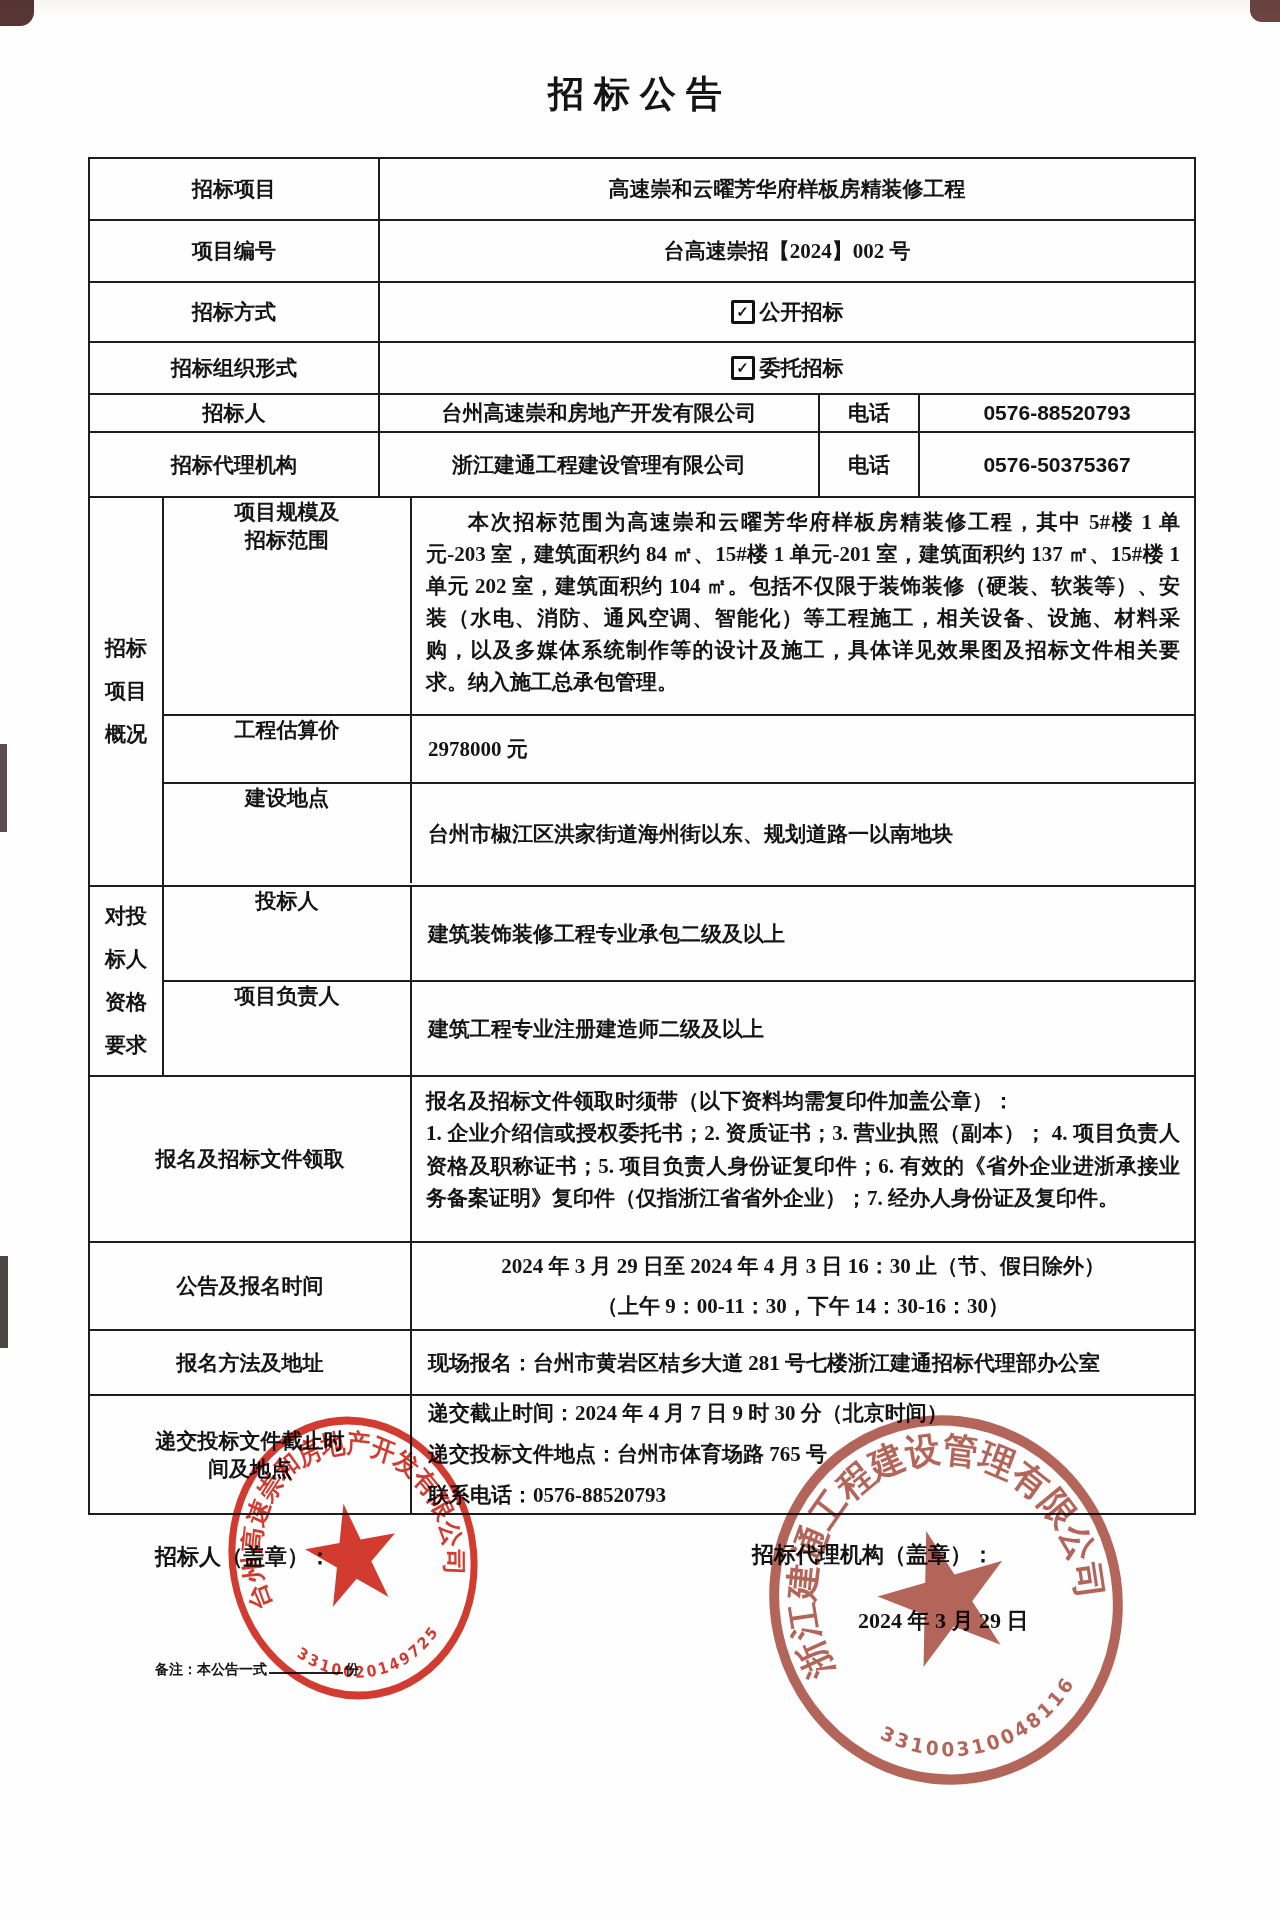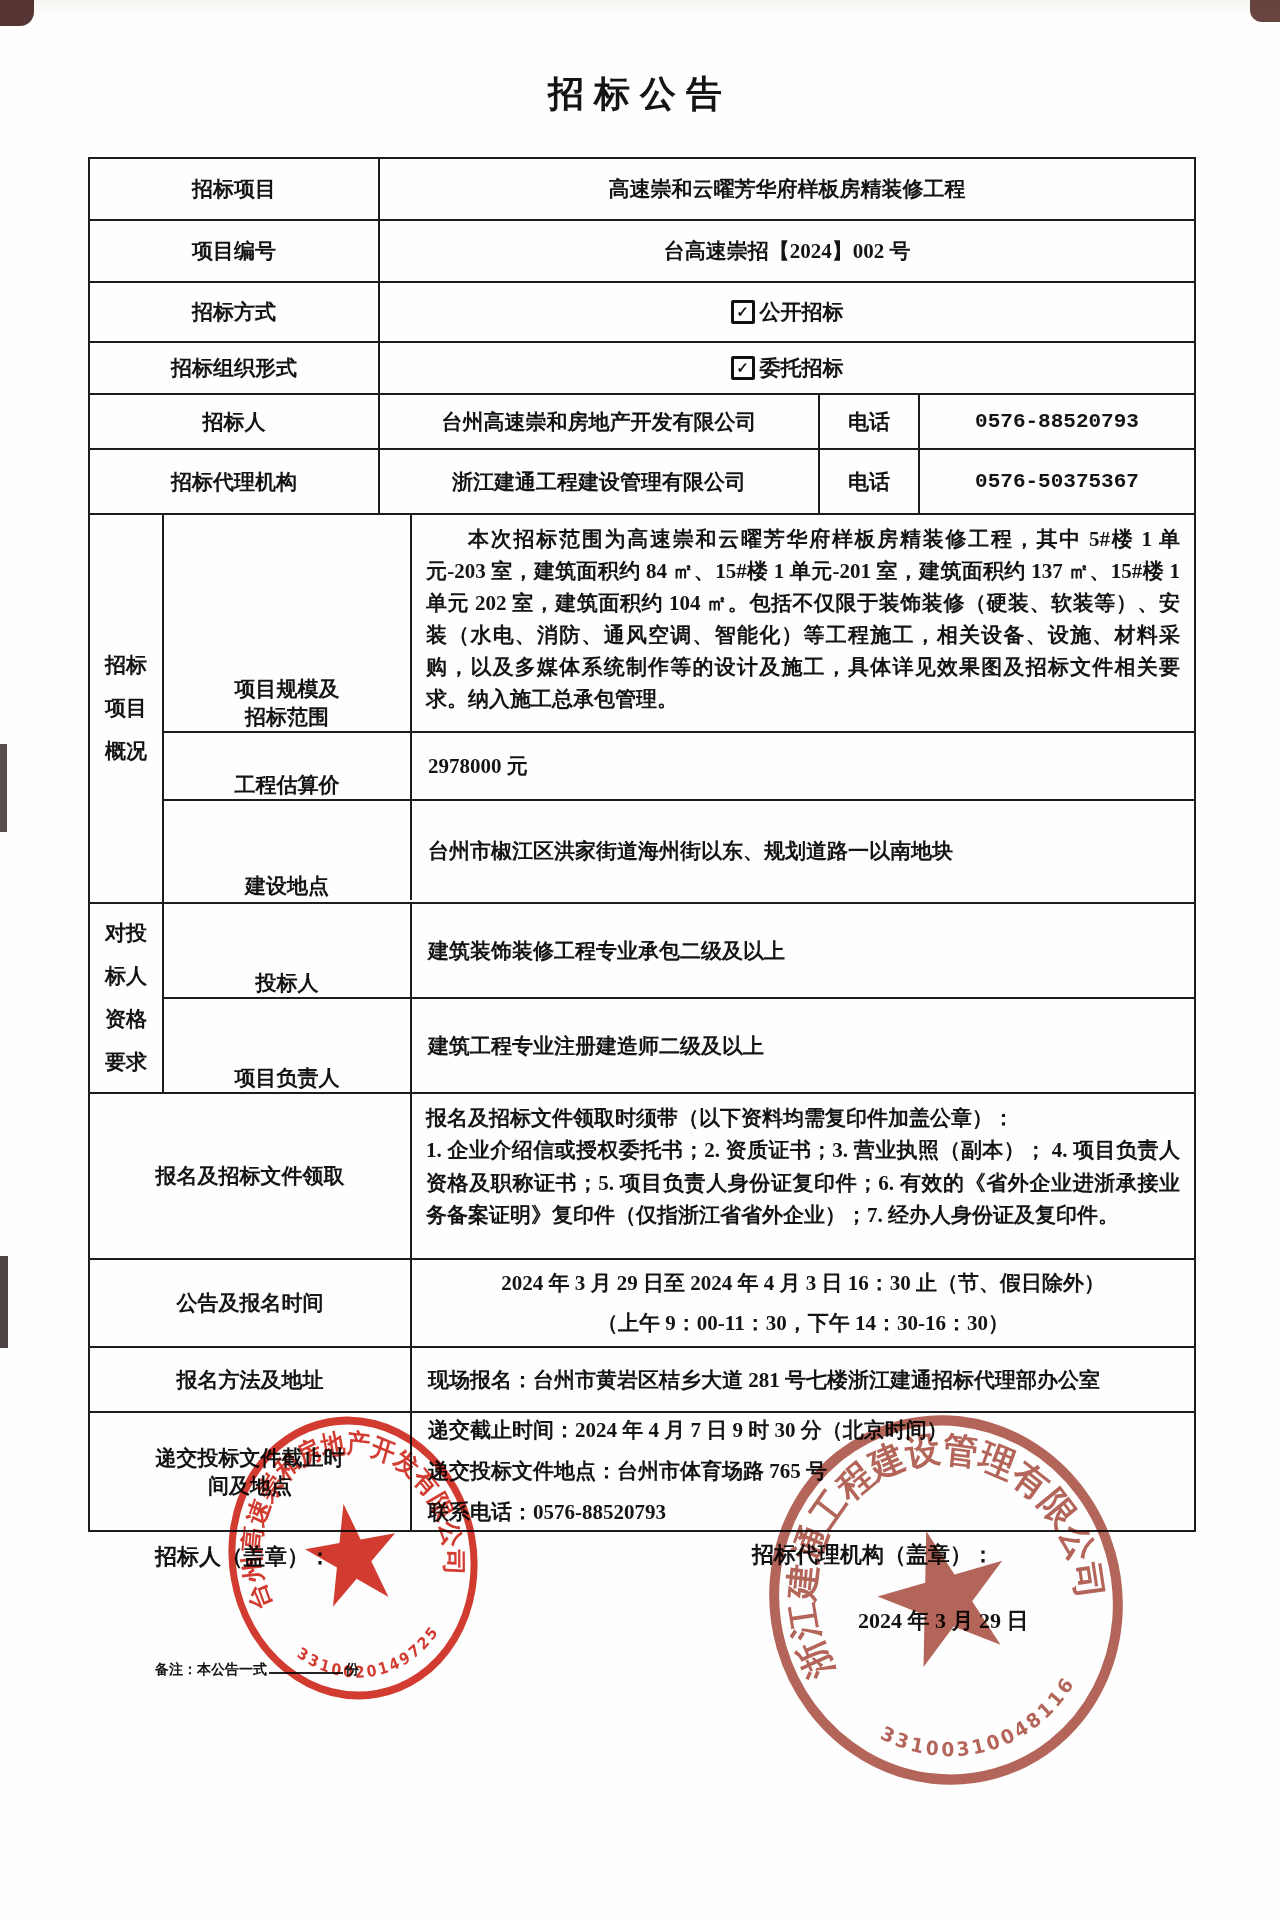--- a/index.html
+++ b/index.html
@@ -28,30 +28,30 @@
     border-right:2px solid #1d1d1d;box-sizing:border-box;
     display:flex;align-items:center;justify-content:center;
     text-align:center;
   }
   .cell:last-child{border-right:none;}
   .lbl{width:290px;flex:none;}
   .val{flex:1;}
   .val-left{flex:1;justify-content:flex-start;text-align:left;}
   .company{width:440px;flex:none;}
   .tel{width:100px;flex:none;}
-  .phone{flex:1;font-family:Liberation Mono, monospace;}
+  .phone{flex:1;font-family:Liberation Sans, sans-serif;}
   
   .side{width:74px;flex:none;border-right:2px solid #1d1d1d;box-sizing:border-box;
         display:flex;align-items:center;justify-content:center;}
   .side-txt{width:46px;text-align:center;line-height:43px;}
   .gbody{flex:1;display:flex;flex-direction:column;}
   .grow{display:flex;border-bottom:2px solid #1d1d1d;box-sizing:border-box;}
   .grow:last-child{border-bottom:none;}
   .sublbl{width:248px;flex:none;border-right:2px solid #1d1d1d;box-sizing:border-box;
-          display:flex;align-items:flex-end;justify-content:center;text-align:center;}
+          display:flex;align-items:flex-start;justify-content:center;text-align:center;}
   .sublbl .wrapnarrow{max-width:120px;}
   .lblw{width:322px;flex:none;}
   .para{
     flex:1;padding:8px 14px 6px 14px;box-sizing:border-box;
     text-align:justify;line-height:32px;text-indent:2em;
     display:block;
   }
   .list-wrap{flex:1;padding:8px 14px 4px 14px;box-sizing:border-box;display:block;}
   .list-line1{line-height:32px;}
   .list-line2{line-height:32.5px;text-align:justify;}
@@ -111,21 +111,21 @@
     </div>
 
     <div class="row" style="height:52px">
       <div class="cell lbl">招标组织形式</div>
       <div class="cell val">
         <span class="cb">✓</span>
         <span>委托招标</span>
       </div>
     </div>
 
-    <div class="row" style="height:55px">
+    <div class="row" style="height:38px">
       <div class="cell lbl">招标人</div>
       <div class="cell company">台州高速崇和房地产开发有限公司</div>
       <div class="cell tel">电话</div>
       <div class="cell phone">0576-88520793</div>
     </div>
 
     <div class="row" style="height:65px">
       <div class="cell lbl">招标代理机构</div>
       <div class="cell company">浙江建通工程建设管理有限公司</div>
       <div class="cell tel">电话</div>

